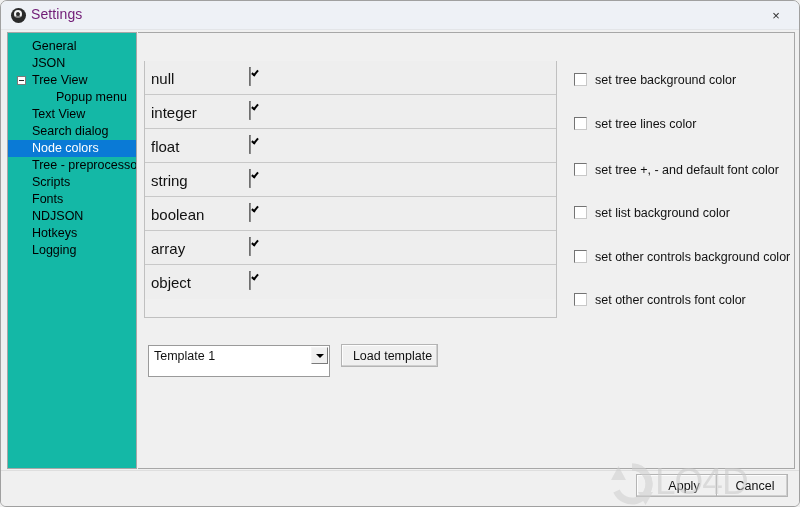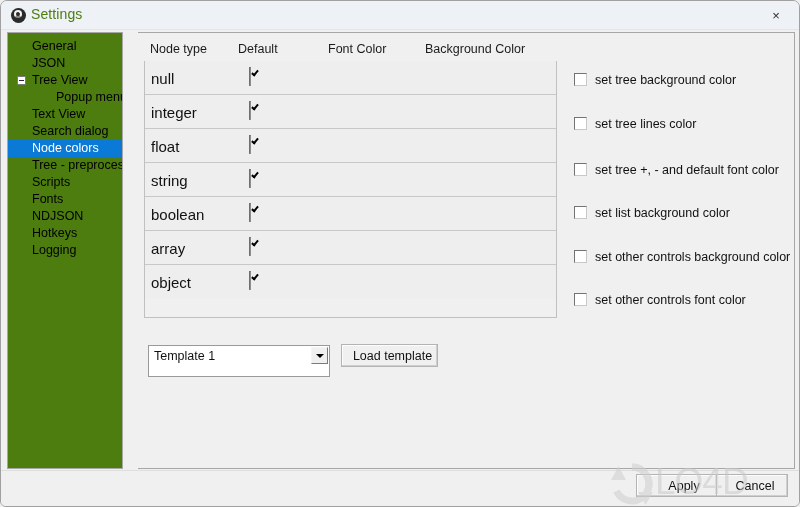--- a/index.html
+++ b/index.html
@@ -54,43 +54,43 @@
     width: 8px; height: 8px;
     border-radius: 50%;
     border: 2px solid #f4f4f4;
     border-bottom-color: #8a8a8a;
     box-sizing: border-box;
   }
   .title-text {
     position: absolute;
     left: 30px; top: 5px;
     font-size: 14px;
-    color: #4d7c0f;
+    color: #701a75;
     letter-spacing: .1px;
     white-space: nowrap;
   }
   .close-btn {
     position: absolute;
     right: 0; top: 0;
     width: 46px; height: 28px;
     font-size: 13px;
     color: #2b2b2b;
     display: flex;
     align-items: center;
     justify-content: center;
     cursor: default;
     user-select: none;
   }
 
   
   .sidebar {
     position: absolute;
     left: 6px; top: 31px;
-    width: 116px; height: 437px;
-    background: #4d7c0f;
+    width: 130px; height: 437px;
+    background: #14b8a6;
     border: 1px solid #a7a7a7;
     box-sizing: border-box;
     overflow: hidden;
   }
   .tree {
     position: relative;
     padding-top: 5px;
     font-size: 12.5px;
     color: #000;
   }
@@ -363,26 +363,20 @@
           <div class="tree-item lvl0"><span class="lbl">Scripts</span></div>
           <div class="tree-item lvl0"><span class="lbl">Fonts</span></div>
           <div class="tree-item lvl0"><span class="lbl">NDJSON</span></div>
           <div class="tree-item lvl0"><span class="lbl">Hotkeys</span></div>
           <div class="tree-item lvl0"><span class="lbl">Logging</span></div>
         </div>
     </div>
 
     <div class="content">
 
-      <div class="grid-head">
-        <div class="gh c0">Node type</div>
-        <div class="gh c1">Default</div>
-        <div class="gh c2">Font Color</div>
-        <div class="gh c3">Background Color</div>
-      </div>
 
       <div class="grid" id="grid">
           <div class="grow">
             <span class="rname">null</span>
             <span class="rcb"><span class="cb-checked"></span></span>
           </div>
           <div class="grow">
             <span class="rname">integer</span>
             <span class="rcb"><span class="cb-checked"></span></span>
           </div>

